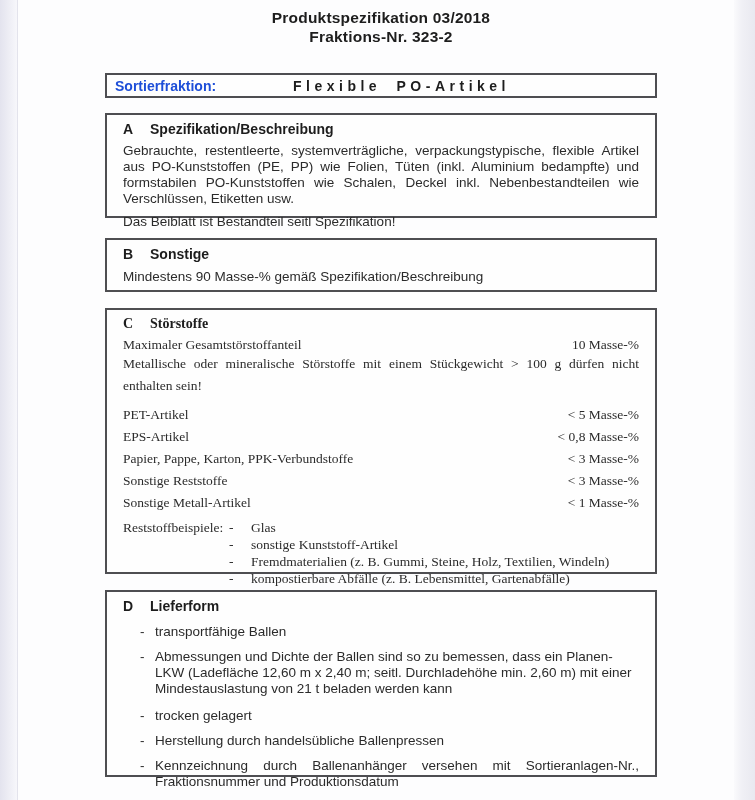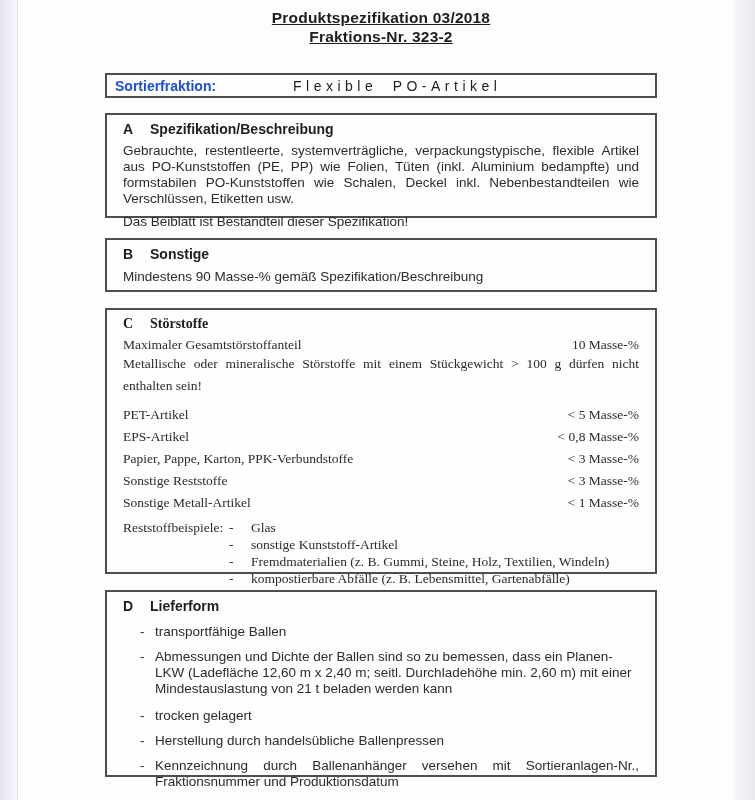--- a/index.html
+++ b/index.html
@@ -17,36 +17,36 @@
     background:linear-gradient(to right,#e3e3ee 0%,#eeeef5 55%,#f7f7fb 100%);
     border-right:1px solid #e3e3ec;
   }
   .edge-right{
     position:absolute;right:0;top:0;bottom:0;width:21px;
     background:linear-gradient(to left,#e9e9f0 0%,#f0f0f5 60%,#fafafc 100%);
   }
   .title-block{
     position:absolute;left:105px;top:8px;width:552px;
     text-align:center;font-weight:bold;font-size:15.5px;line-height:19px;
-    color:#1d1d1d;letter-spacing:0.2px;text-decoration:underline;
+    color:#1d1d1d;letter-spacing:0.2px;
   }
   .box{
     position:absolute;left:105px;width:552px;
     border:2px solid #4e4e52;box-sizing:border-box;
     background:#fefefe;
     padding:4px 16px;
   }
   .sf-box{top:73px;height:25px;padding:0;}
   .sf-label{
     position:absolute;left:8px;top:50%;transform:translateY(-50%);
     font-weight:bold;font-size:14px;color:#1d4ed8;
   }
   .sf-value{
     position:absolute;left:186px;top:50%;transform:translateY(-50%);
-    font-weight:normal;font-size:14px;color:#1d1d1d;
+    font-weight:bold;font-size:14px;color:#1d1d1d;
     letter-spacing:4.5px;word-spacing:7px;white-space:nowrap;
   }
   .box-a{top:113px;height:105px;}
   .box-b{top:238px;height:54px;}
   .box-c{top:308px;height:266px;font-family:Liberation Serif, serif;}
   .box-d{top:590px;height:187px;}
   .sec-header{font-weight:bold;font-size:14px;line-height:18px;color:#1d1d1d;margin-top:1px;}
   .sec-letter{display:inline-block;width:27px;}
   .para{font-size:13.5px;line-height:15.9px;text-align:justify;margin-top:5px;}
   .para-left{font-size:13.5px;line-height:15.9px;margin-top:6px;}
@@ -83,21 +83,21 @@
   <div class="box sf-box">
     <span class="sf-label">Sortierfraktion:</span>
     <span class="sf-value">Flexible PO-Artikel</span>
   </div>
 
   <div class="box box-a">
     <div class="sec-header">
       <span class="sec-letter">A</span><span>Spezifikation/Beschreibung</span>
     </div>
     <div class="para">Gebrauchte, restentleerte, systemverträgliche, verpackungstypische, flexible Artikel aus PO-Kunststoffen (PE, PP) wie Folien, Tüten (inkl. Aluminium bedampfte) und formstabilen PO-Kunststoffen wie Schalen, Deckel inkl. Nebenbestandteilen wie Verschlüssen, Etiketten usw.</div>
-    <div class="note">Das Beiblatt ist Bestandteil dieser Spezifikation!</div>
+    <div class="note">Das Beiblatt ist Bestandteil seitl Spezifikation!</div>
   </div>
 
   <div class="box box-b">
     <div class="sec-header">
       <span class="sec-letter">B</span><span>Sonstige</span>
     </div>
     <div class="para-left">Mindestens 90 Masse-% gemäß Spezifikation/Beschreibung</div>
   </div>
 
   <div class="box box-c">

